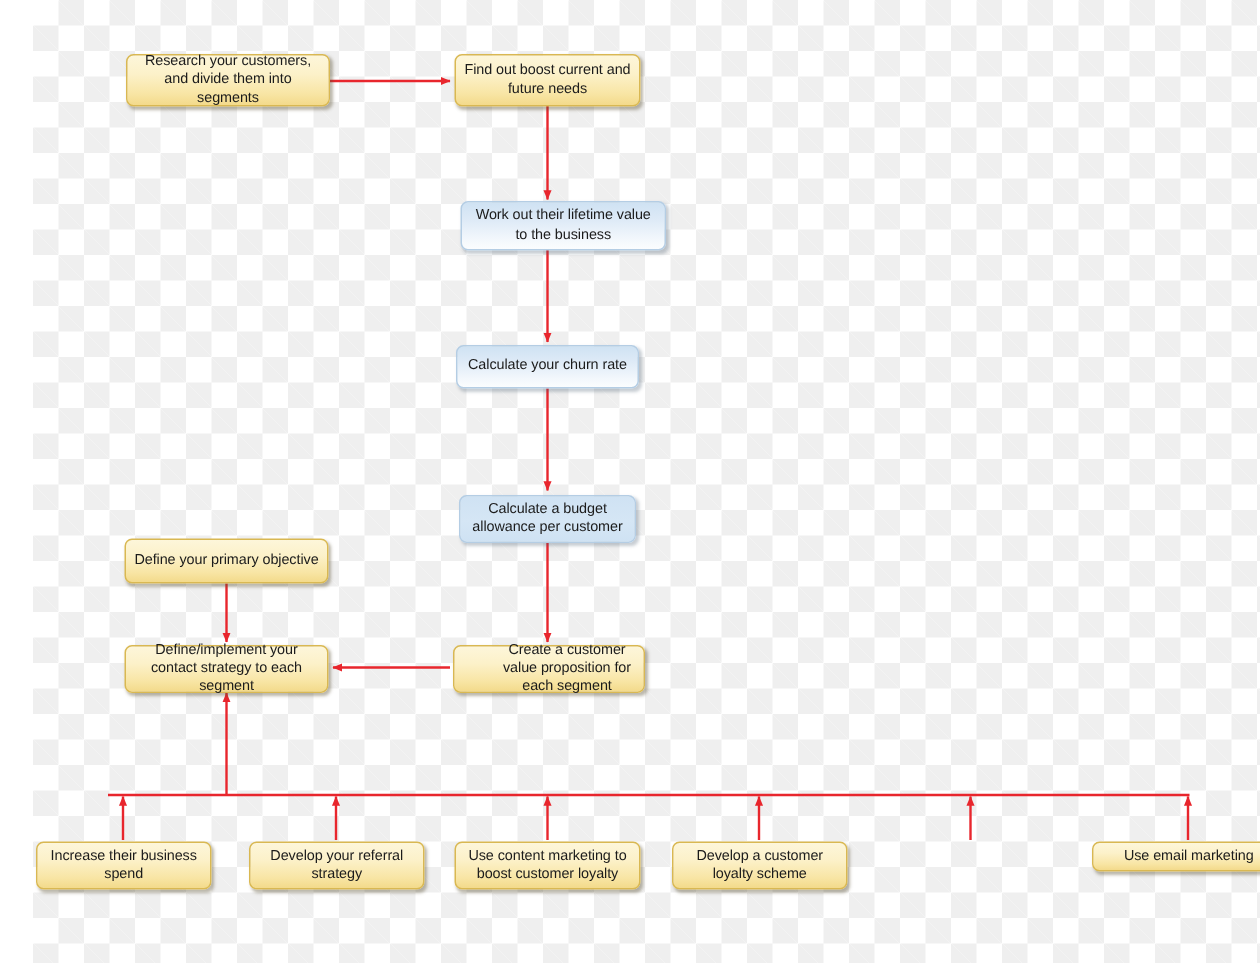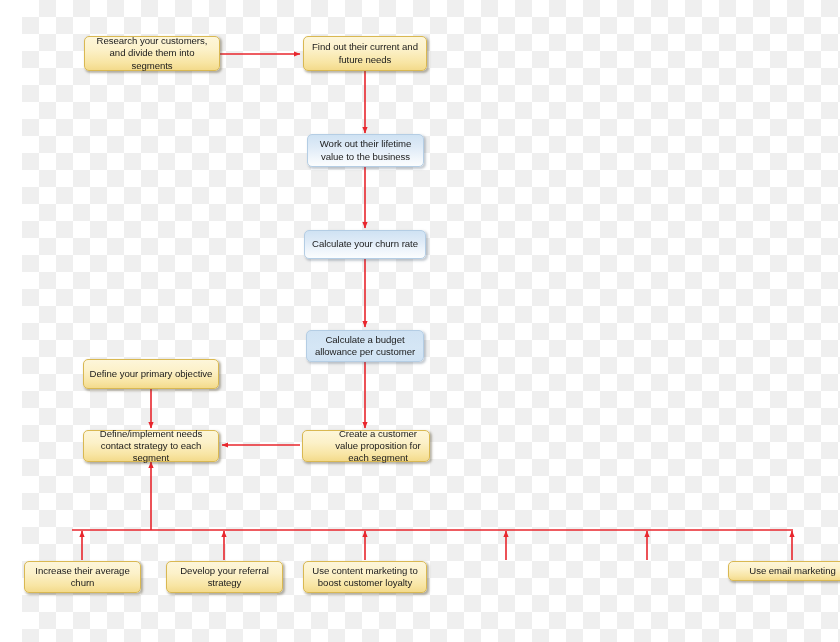--- a/index.html
+++ b/index.html
@@ -117,58 +117,61 @@
       <line x1="625" y1="560" x2="625" y2="531" marker-end="url(#arrow-d)"></line>
       <line x1="770" y1="560" x2="770" y2="531" marker-end="url(#arrow-d)"></line>
     </g>
   </svg>
 
   <div class="node yellow" style="left:62px; top:36px; width:136px; height:35px;">
     <span class="node-text">Research your customers, and divide them into segments</span>
   </div>
 
   <div class="node yellow" style="left:281px; top:36px; width:124px; height:35px;">
-    <span class="node-text">Find out their current and future needs</span>
+    <span class="node-text">Find out boost current and future needs</span>
   </div>
 
-  <div class="node blue" style="left:285px; top:134px; width:117px; height:33px;">
+  <div class="node blue" style="left:285px; top:134px; width:137px; height:33px;">
     <span class="node-text">Work out their lifetime value to the business</span>
   </div>
 
   <div class="node blue" style="left:282px; top:230px; width:122px; height:29px;">
     <span class="node-text">Calculate your churn rate</span>
   </div>
 
   <div class="node blue flat" style="left:284px; top:330px; width:118px; height:32px;">
     <span class="node-text">Calculate a budget allowance per customer</span>
   </div>
 
   <div class="node yellow" style="left:61px; top:359px; width:136px; height:30px;justify-content:flex-end;">
     <span class="node-text">Define your primary objective</span>
   </div>
 
   <div class="node yellow" style="left:61px; top:430px; width:136px; height:32px;">
-    <span class="node-text">Define/implement needs contact strategy to each segment</span>
+    <span class="node-text">Define/implement your contact strategy to each segment</span>
   </div>
 
   <div class="node yellow" style="left:280px; top:430px; width:128px; height:32px;padding-left:29px;">
     <span class="node-text">Create a customer value proposition for each segment</span>
   </div>
 
   <div class="node yellow" style="left:2px; top:561px; width:117px; height:32px;">
-    <span class="node-text">Increase their average churn</span>
+    <span class="node-text">Increase their business spend</span>
   </div>
 
   <div class="node yellow" style="left:144px; top:561px; width:117px; height:32px;">
     <span class="node-text">Develop your referral strategy</span>
   </div>
 
   <div class="node yellow" style="left:281px; top:561px; width:124px; height:32px;">
     <span class="node-text">Use content marketing to boost customer loyalty</span>
   </div>
 
+  <div class="node yellow" style="left:426px; top:561px; width:117px; height:32px;">
+    <span class="node-text">Develop a customer loyalty scheme</span>
+  </div>
 
 
   <div class="node yellow" style="left:706px; top:561px; width:129px; height:20px;">
     <span class="node-text">Use email marketing</span>
   </div>
 
 </div>
 
 </body></html>

